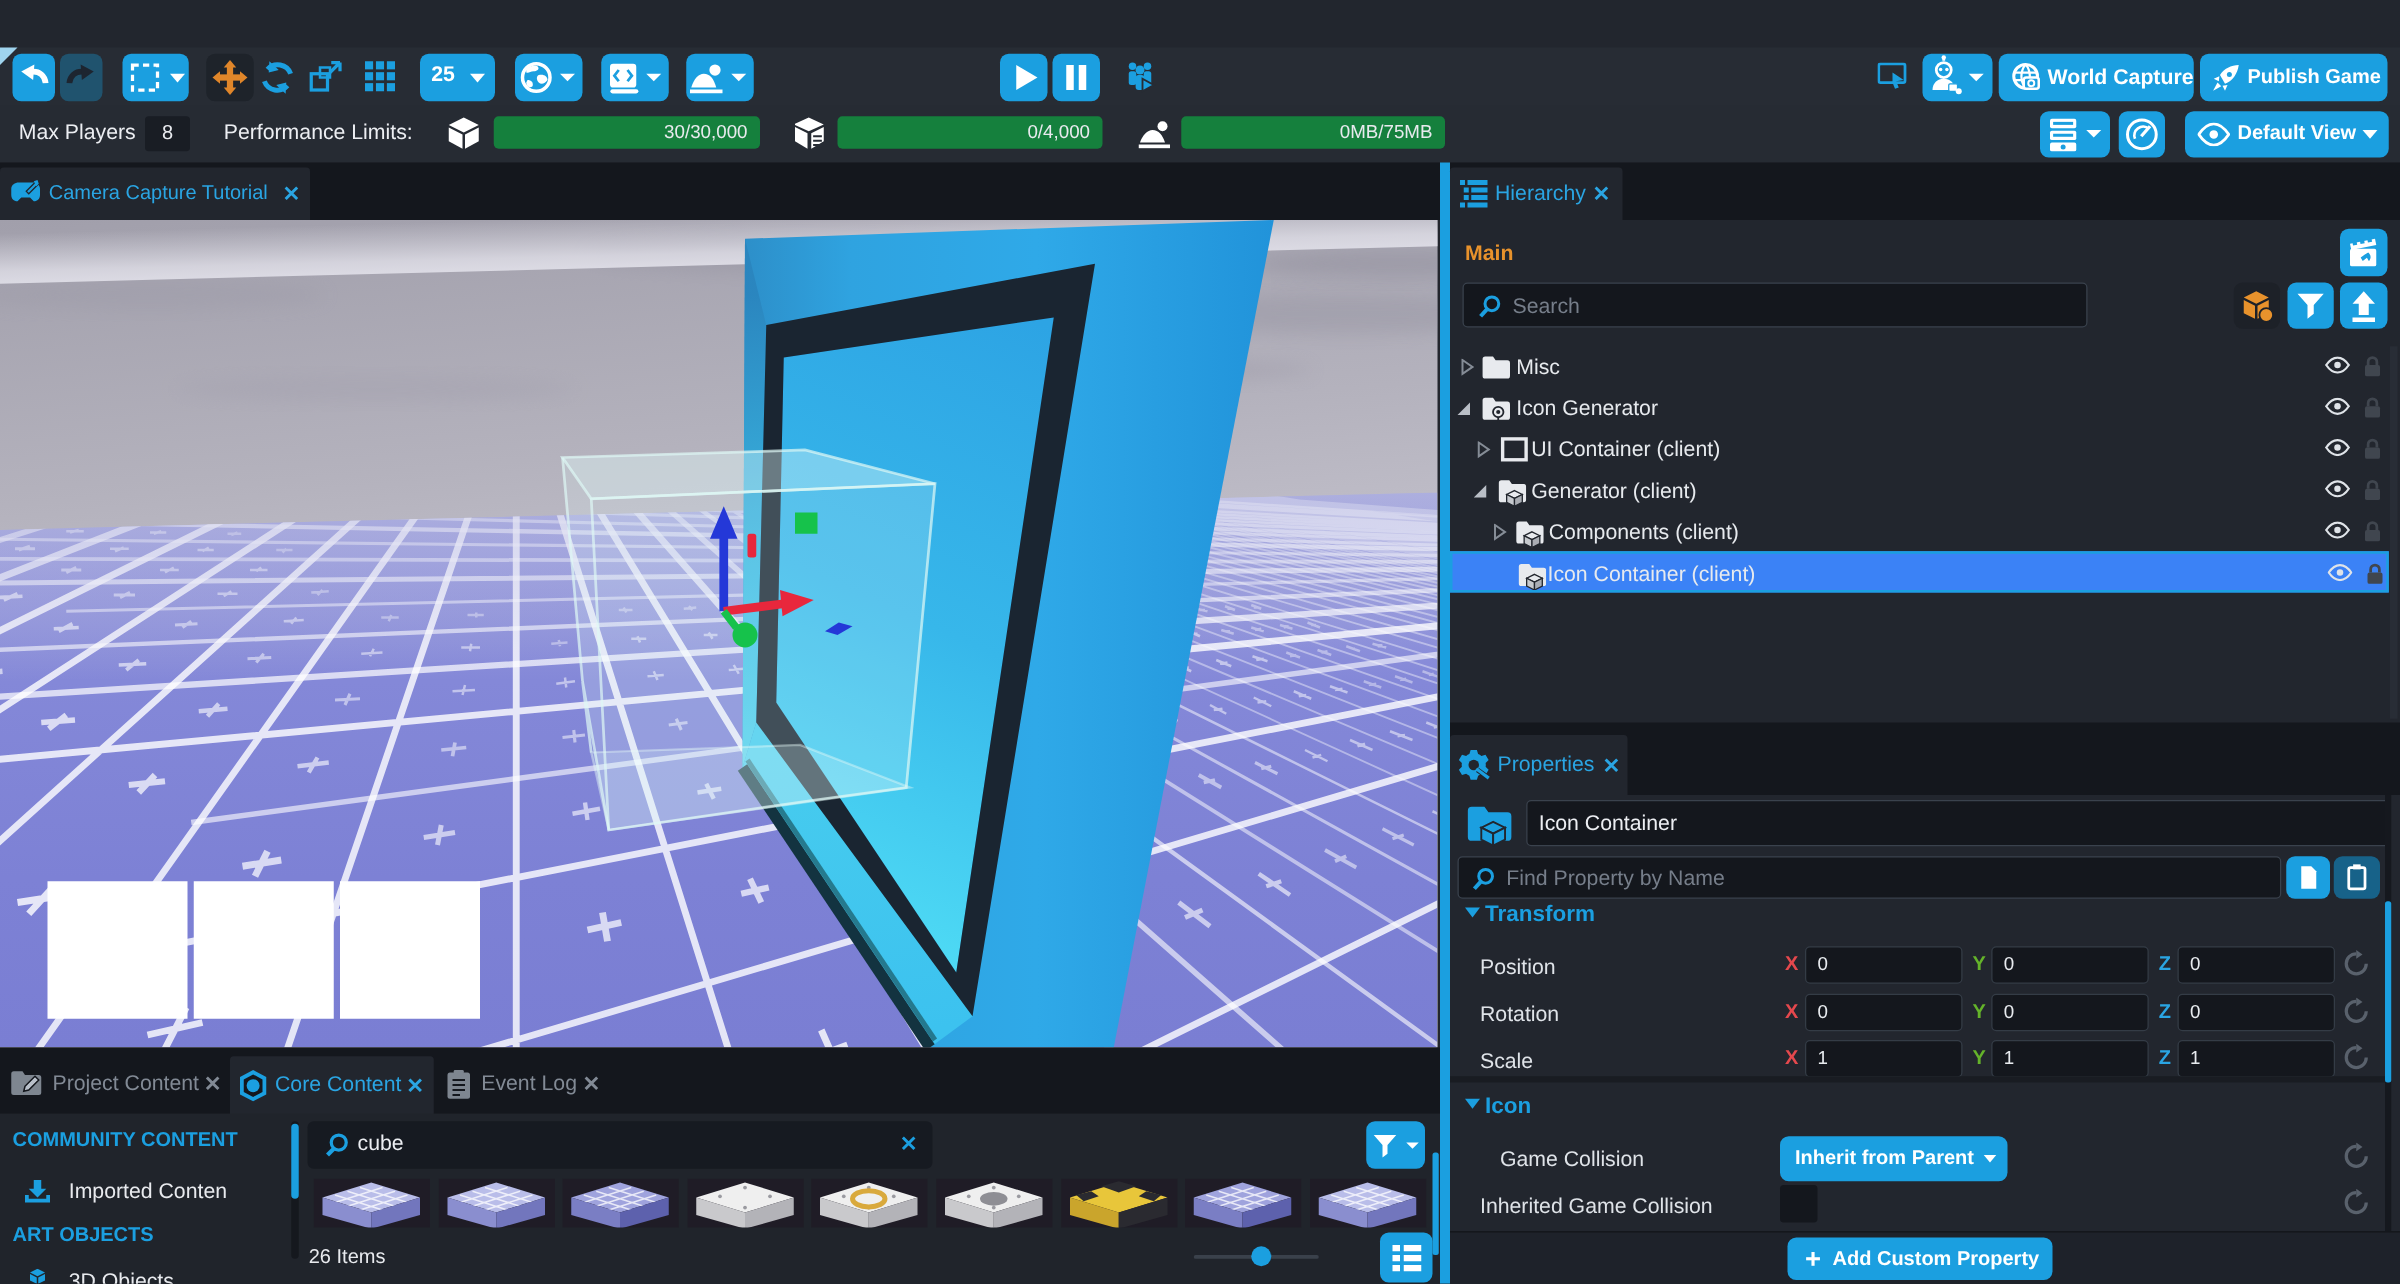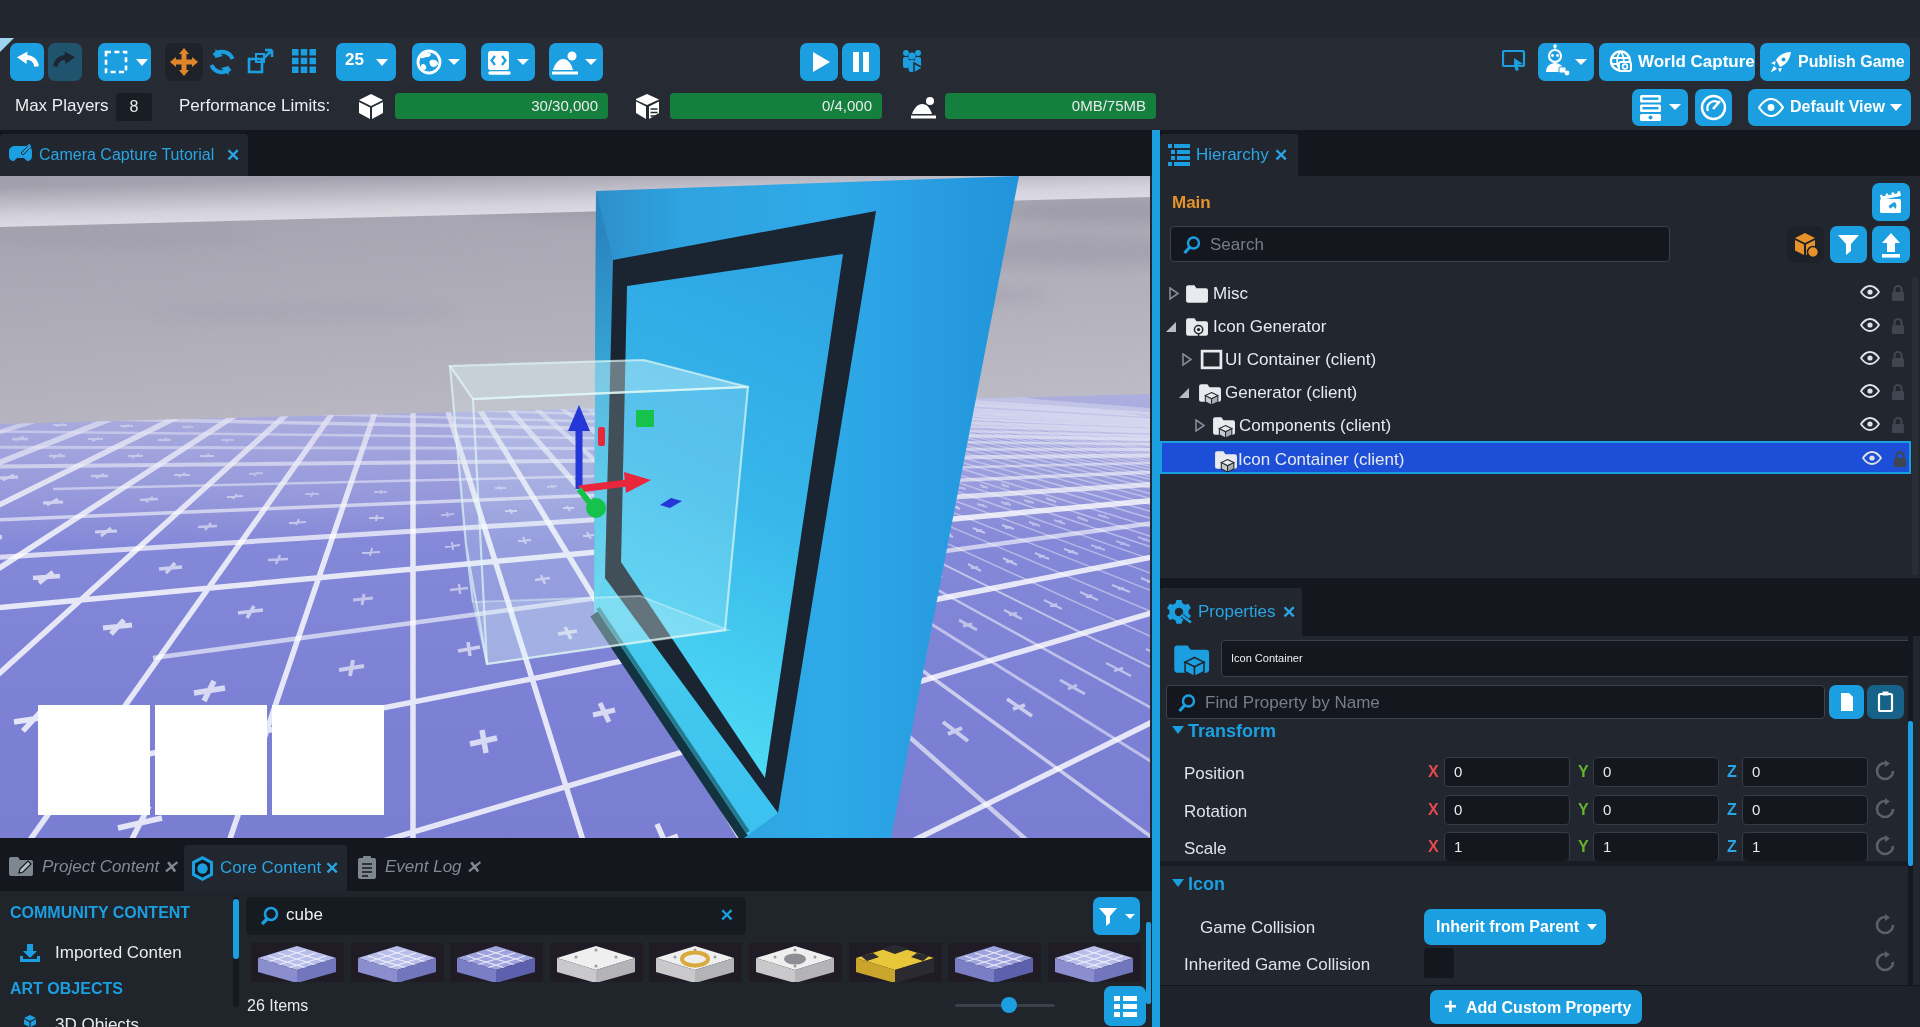--- a/index.html
+++ b/index.html
@@ -369,21 +369,21 @@
 <line x1="579" y1="313" x2="589" y2="326" stroke="#16c24b" stroke-width="6"></line>
 <circle cx="596" cy="332" r="10" fill="#16c24b"></circle>
 <rect x="636" y="234" width="18" height="17" fill="#16c24b"></rect>
 <rect x="598" y="251" width="7" height="19" rx="2" fill="#e8273c"></rect>
 <polygon points="660,329 671,322 682,325 670,332" fill="#2438d8"></polygon>
 </svg>
 <div class="sq" style="left:38px;"></div>
 <div class="sq" style="left:155px;"></div>
 <div class="sq" style="left:272px;"></div>
 
-<div id="bottabs" class="tabstrip" style="left:0;top:838px;width:1152px;height:53px;font-style:italic;">
+<div id="bottabs" class="tabstrip" style="left:0;top:838px;width:1152px;height:53px;">
   <svg style="position:absolute;left:8px;top:17px" width="28" height="24" viewBox="0 0 28 24">
         <g fill="#7e8690">
           <path d="M1 4 a2 2 0 0 1 2-2 h7 l2 3 h11 a2 2 0 0 1 2 2 v12 a2 2 0 0 1-2 2 H3 a2 2 0 0 1-2-2 Z"></path>
         </g>
         <path d="M12 14 L20 6 L23 9 L15 17 L11 18 Z" fill="#b9c0ca" stroke="#14171d" stroke-width="1.2"></path>
       </svg>
   <span class="tabtxt gtx" style="left:42px;top:19px;">Project Content</span>
   <span class="tabx gtx" style="left:163px;top:19px;">✕</span>
   <svg style="position:absolute;left:355px;top:17px" width="24" height="26" viewBox="0 0 24 26">
         <g fill="#7e8690">
@@ -688,21 +688,21 @@
         <span class="hlabel" style="left:79px;">Components (client)</span>
         <svg class="eye" width="20" height="14" viewBox="0 0 20 14">
           <path d="M1 7 C4 2.5 7 1 10 1 S16 2.5 19 7 C16 11.5 13 13 10 13 S4 11.5 1 7 Z" fill="none" stroke="#dfe3e8" stroke-width="1.8"></path>
           <circle cx="10" cy="7" r="2.6" fill="#dfe3e8"></circle>
         </svg>
         <svg class="lock" width="18" height="18" viewBox="0 0 18 18">
           <rect x="3" y="8" width="12" height="9" rx="1.5" fill="#40464f"></rect>
           <path d="M5.5 8 V5.5 a3.5 3.5 0 0 1 7 0 V8" fill="none" stroke="#40464f" stroke-width="2.2"></path>
         </svg>
       </div>
-  <div class="hrow" style="left:0;top:265px;background:#1d4ed8;border:2px solid #1b9fe0;height:33px;">
+  <div class="hrow" style="left:0;top:265px;background:#3b82f6;border:2px solid #1b9fe0;height:33px;">
         <svg style="position:absolute;left:52px;top:5px" width="23" height="24" viewBox="0 0 22 23">
           <path d="M1 5 a2 2 0 0 1 2-2 h6 l2 3 h9 a2 2 0 0 1 2 2 v10 a2 2 0 0 1-2 2 H3 a2 2 0 0 1-2-2 Z" fill="#e8eaee"></path>
           <g>
             <polygon points="13,11 19,14 13,17 7,14" fill="#e8eaee" stroke="#22262e" stroke-width="1"></polygon>
             <polygon points="7,14 13,17 13,23 7,20" fill="#c6c9ce" stroke="#22262e" stroke-width="1"></polygon>
             <polygon points="19,14 13,17 13,23 19,20" fill="#aaadb4" stroke="#22262e" stroke-width="1"></polygon>
           </g>
         </svg>
         <span class="hlabel" style="left:76px;">Icon Container (client)</span>
         <svg class="eye" width="20" height="14" viewBox="0 0 20 14">
@@ -732,21 +732,21 @@
 </div>
 <div id="props" class="abs" style="left:1160px;top:636px;width:760px;height:349px;background:#22262e;">
   <svg style="position:absolute;left:13px;top:5px" width="38" height="38" viewBox="0 0 30 30">
         <path d="M1 6 a2.5 2.5 0 0 1 2.5-2.5 h8 l2.5 3.5 h12 a2.5 2.5 0 0 1 2.5 2.5 v13 a2.5 2.5 0 0 1-2.5 2.5 H3.5 a2.5 2.5 0 0 1-2.5-2.5 Z" fill="#1b9fe0"></path>
         <g>
           <polygon points="17,13 24.5,16.7 17,20.4 9.5,16.7" fill="#1b9fe0" stroke="#22262e" stroke-width="1.2"></polygon>
           <polygon points="9.5,16.7 17,20.4 17,28 9.5,24.3" fill="#1b9fe0" stroke="#22262e" stroke-width="1.2"></polygon>
           <polygon points="24.5,16.7 17,20.4 17,28 24.5,24.3" fill="#1b9fe0" stroke="#22262e" stroke-width="1.2"></polygon>
         </g>
       </svg>
-  <div class="input" style="left:61px;top:4px;width:691px;height:37px;font-size:11px;line-height:35px;padding-left:9px;">Icon Container</div>
+  <div class="input" style="left:61px;top:4px;width:691px;height:37px;font-size:17px;line-height:35px;padding-left:9px;">Icon Container</div>
   <div class="input" style="left:6px;top:49px;width:659px;height:34px;">
     <svg style="position:absolute;left:10px;top:7px" width="20" height="20" viewBox="0 0 20 20">
           <circle cx="11.5" cy="8" r="5.5" fill="none" stroke="#1b9fe0" stroke-width="2.4"></circle>
           <path d="M7.5 12.5 L2.5 18" stroke="#1b9fe0" stroke-width="3.2"></path>
         </svg>
     <span class="ph" style="position:absolute;left:38px;top:7px;font-size:17px;">Find Property by Name</span>
   </div>
   <div class="btn" style="left:669px;top:49px;width:35px;height:34px;">
     <svg width="35" height="34" viewBox="0 0 35 34">
           <path d="M12 8 h8 l4 4 v14 h-12 z" fill="#fff"></path>

